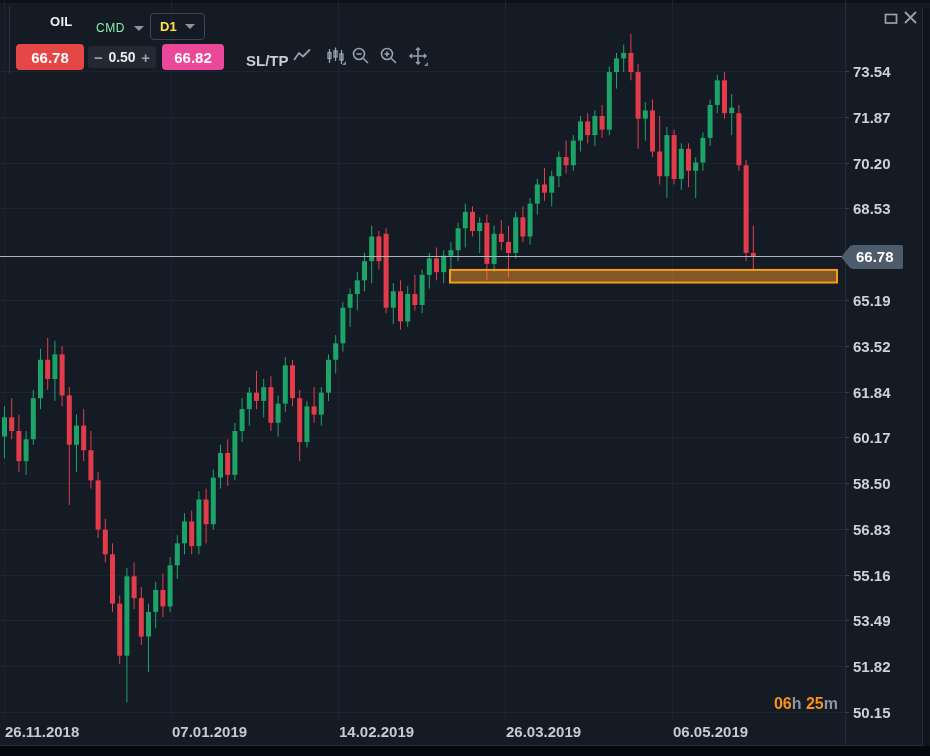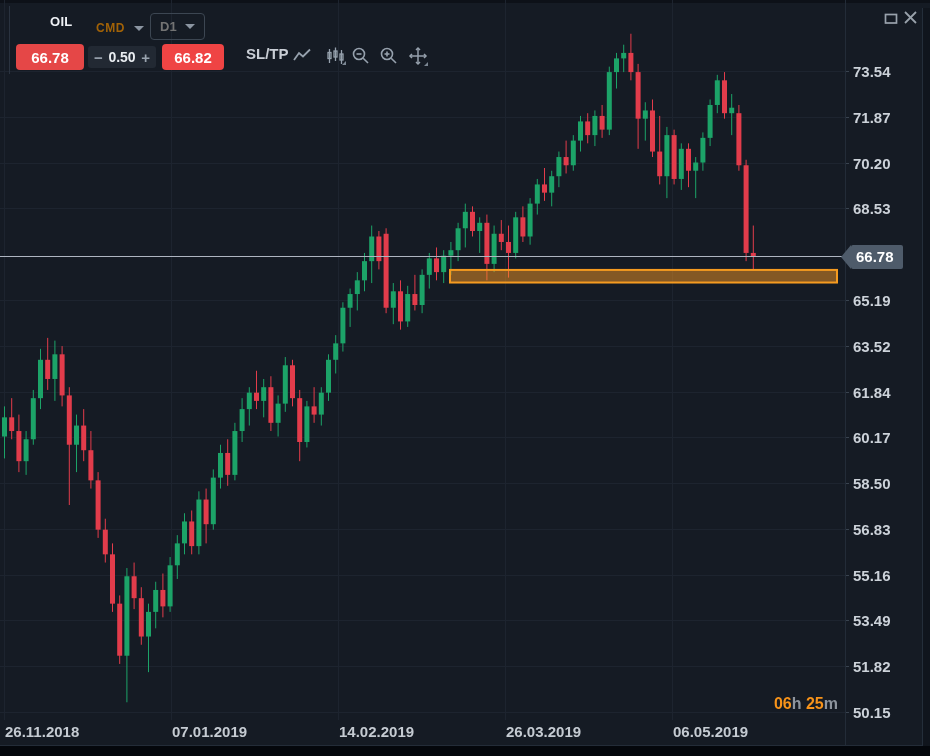--- a/index.html
+++ b/index.html
@@ -8,36 +8,36 @@
           font-family:"Liberation Sans",sans-serif;}
   .top-edge{position:absolute;left:0;top:0;width:930px;height:3px;background:#0d1118;}
   .bottom-strip{position:absolute;left:0;top:746px;width:930px;height:10px;background:#04070c;}
   .right-strip{position:absolute;left:923px;top:8px;width:7px;height:738px;background:#10151d;}
   .v-sep{position:absolute;width:1px;background:#242e3a;}
   #chart-svg{position:absolute;left:0;top:0;}
 
   
   .panel-border{position:absolute;left:9px;top:6px;width:1px;height:68px;background:#2a3340;}
   .symbol{position:absolute;left:50px;top:14px;font-size:13px;font-weight:700;color:#eef1f5;letter-spacing:.3px;}
-  .market{position:absolute;left:96px;top:21px;font-size:12px;font-weight:700;color:#a16207;letter-spacing:.6px;}
+  .market{position:absolute;left:96px;top:21px;font-size:12px;font-weight:400;color:#86efac;letter-spacing:.6px;}
   .caret{display:inline-block;width:0;height:0;border-left:5px solid transparent;border-right:5px solid transparent;border-top:5px solid #8b95a1;}
   .caret-market{position:absolute;left:134px;top:26px;}
   .tf-box{position:absolute;left:150px;top:13px;height:27px;padding:0 9px;border:1px solid #3c4document652;border:1px solid #3c4652;border-radius:4px;display:flex;align-items:center;gap:8px;}
-  .tf-label{font-size:13px;font-weight:700;color:#737373;}
+  .tf-label{font-size:13px;font-weight:700;color:#fde047;}
 
   
   .btn{position:absolute;top:44px;height:26px;border-radius:4px;color:#fff;font-size:15px;font-weight:700;
        display:flex;align-items:center;justify-content:center;border:none;padding:0;cursor:pointer;}
   .btn-sell{left:16px;width:68px;background:#e54747;}
-  .btn-buy{left:162px;width:62px;background:#ef4444;}
+  .btn-buy{left:162px;width:62px;background:#ec4899;}
   .stepper{position:absolute;left:88px;top:46px;width:68px;height:22px;background:#222933;border-radius:3px;
            display:flex;align-items:center;justify-content:space-between;padding:0 6px;}
   .step-sign{color:#9aa4af;font-size:15px;font-weight:700;line-height:1;cursor:pointer;}
   .step-value{color:#e9edf1;font-size:14px;font-weight:700;}
-  .sltp{position:absolute;left:246px;top:45px;font-size:15px;font-weight:600;color:#c9ced5;}
+  .sltp{position:absolute;left:246px;top:52px;font-size:15px;font-weight:600;color:#c9ced5;}
   .tool-icon{position:absolute;top:45px;width:22px;height:22px;cursor:pointer;}
 
   
   .win-icon{position:absolute;cursor:pointer;}
   .win-max{left:884px;top:11px;}
   .win-close{left:903px;top:10px;}
 
   
   .countdown{position:absolute;right:92px;top:695px;font-size:16px;font-weight:700;white-space:nowrap;}
   .cd-num{color:#f7931a;}

